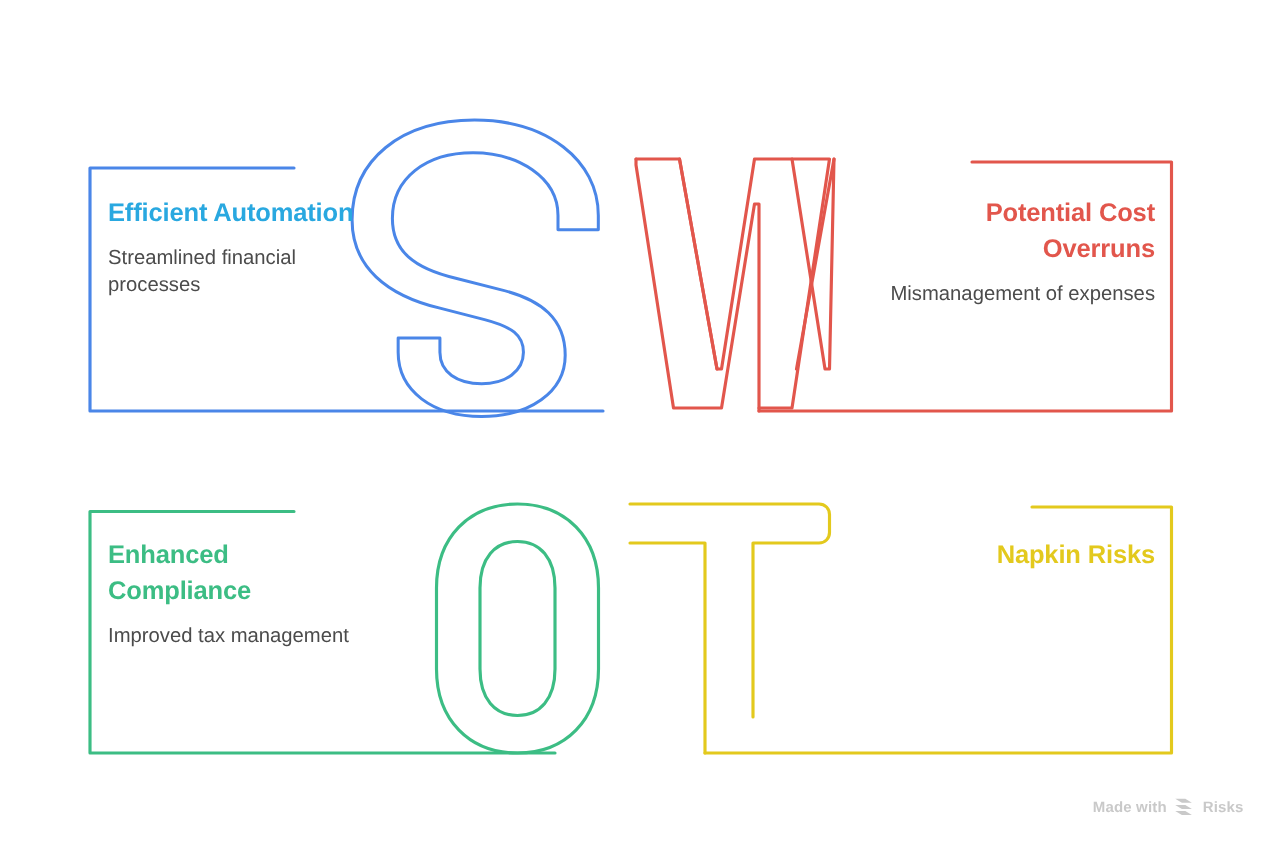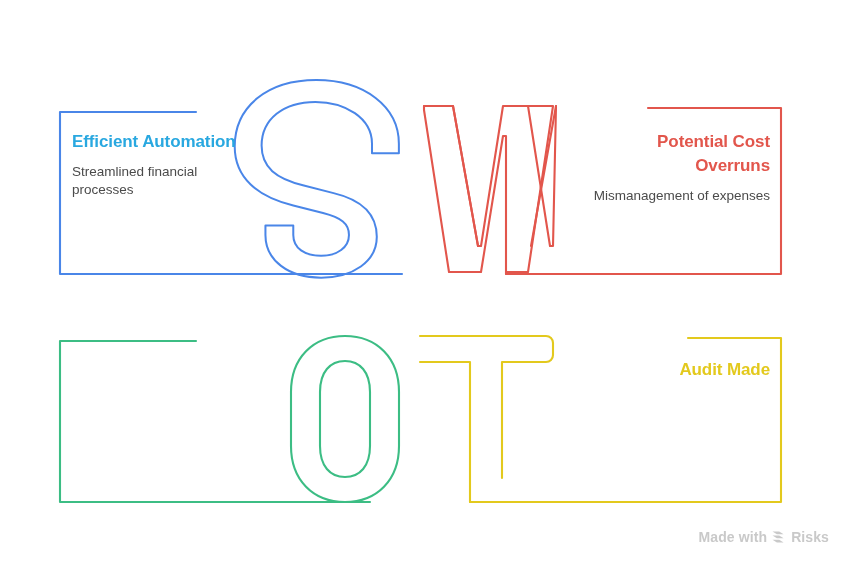--- a/index.html
+++ b/index.html
@@ -67,21 +67,21 @@
 
   
   #watermark {
     position: absolute;
     right: 13px;
     bottom: 20px;
     display: flex;
     align-items: center;
     gap: 5px;
     color: #c9c9c9;
-    font-size: 14px;
+    font-size: 10px;
     font-weight: bold;
     letter-spacing: 0.1px;
     user-select: none;
   }
   #watermark .wm-logo {
     display: inline-block;
     width: 14px;
     height: 13px;
     line-height: 0;
   }
@@ -194,23 +194,28 @@
 Overruns</p>
     <p class="q-body">Mismanagement of expenses</p>
   </div>
 
   <div class="txt" id="tl-text">
     <p class="q-title">Efficient Automation</p>
     <p class="q-body">Streamlined financial
 processes</p>
   </div>
 
+  <div class="txt" id="bl-text">
+    <p class="q-title">Enhanced
+Compliance</p>
+    <p class="q-body">Improved tax management</p>
+  </div>
 
   <div class="txt" id="br-text">
-    <p class="q-title">Audit Made</p>
+    <p class="q-title">Napkin Risks</p>
   </div>
 
   <div id="watermark">
     <span>Made with</span>
     <span class="wm-logo">
       <svg viewBox="0 0 14 13" width="14" height="13" aria-hidden="true">
         <g fill="#c9c9c9">
           <path d="M0.5 0.5 L7.2 0.5 L11.6 3.2 L4.9 3.2 Z"></path>
           <path d="M0.5 4.6 L7.2 4.6 L11.6 7.3 L4.9 7.3 Z"></path>
           <path d="M0.5 8.7 L7.2 8.7 L11.6 11.4 L4.9 11.4 Z"></path>

